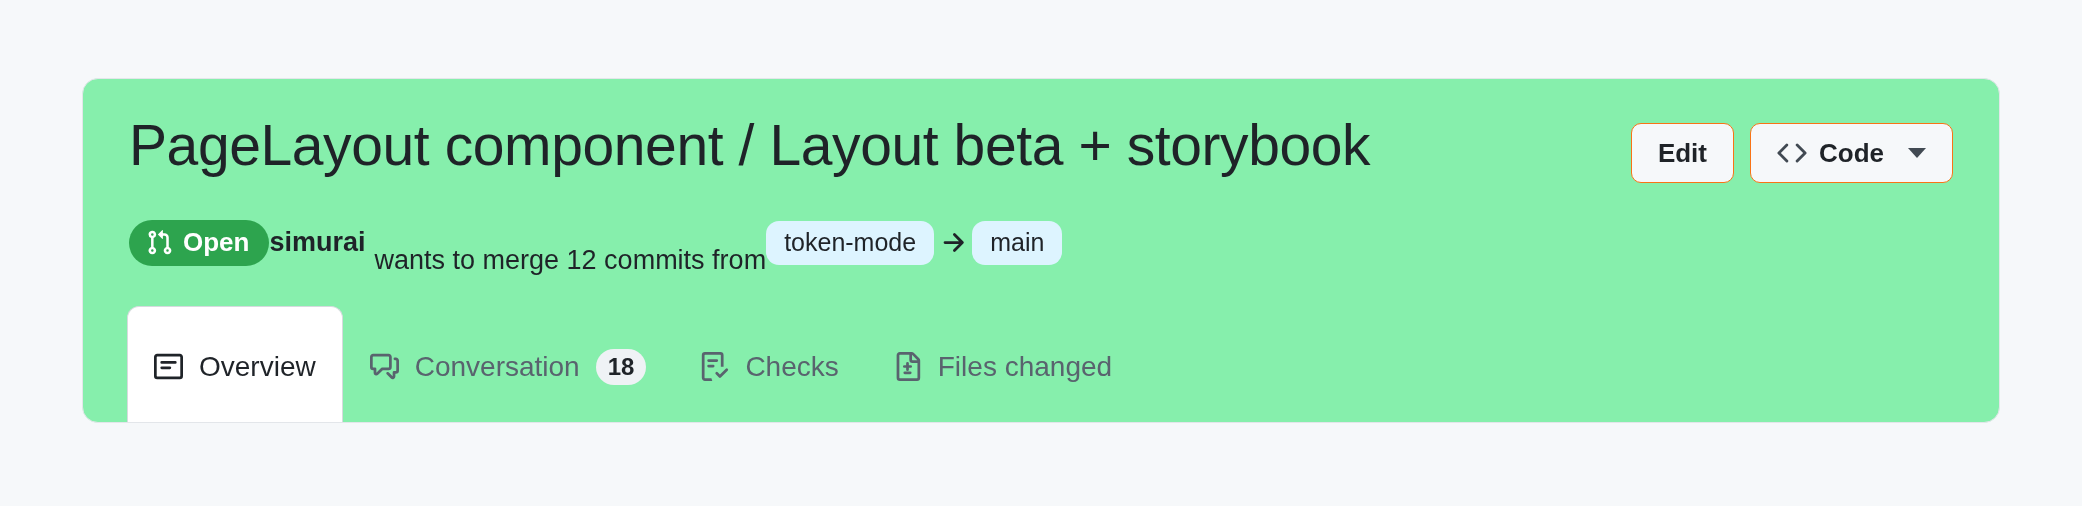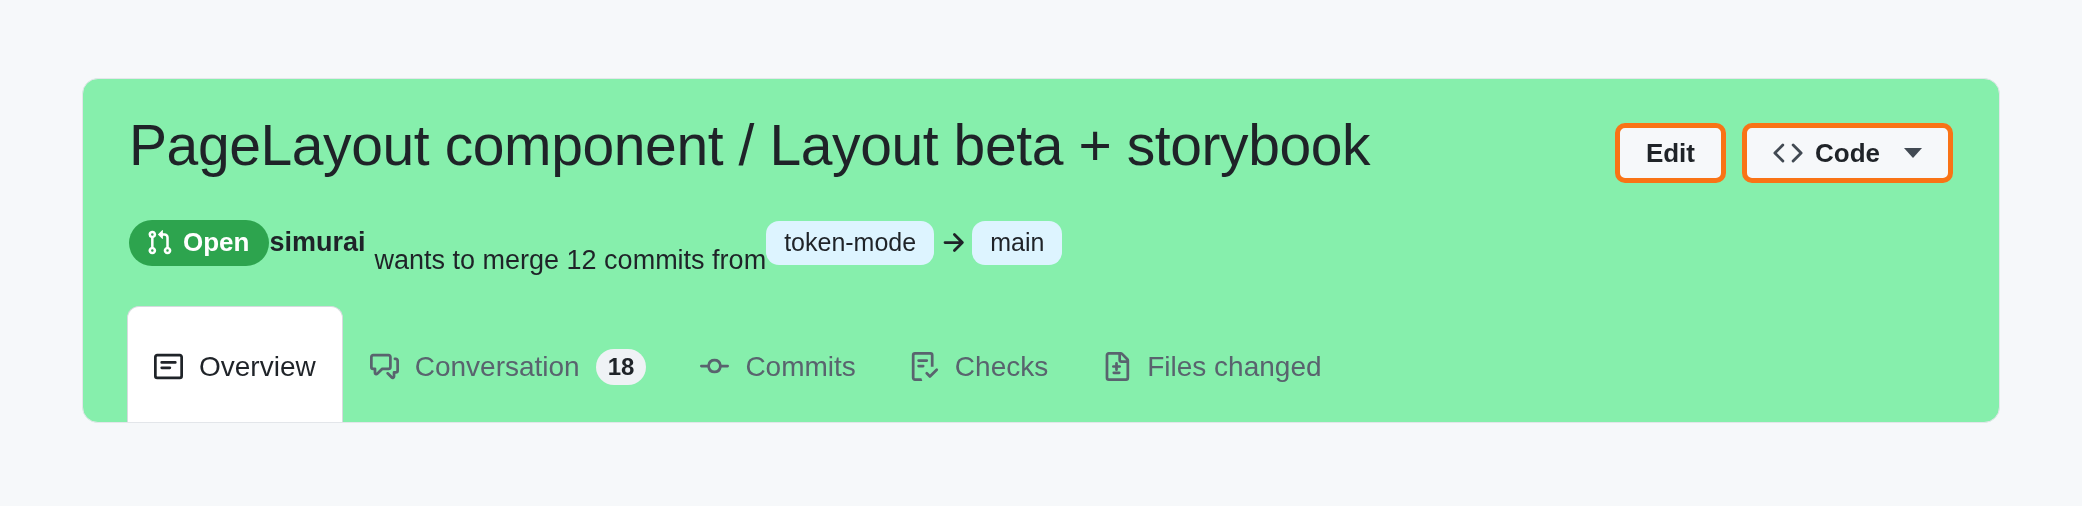--- a/index.html
+++ b/index.html
@@ -63,21 +63,21 @@
 
   .btn {
     box-sizing: border-box;
     display: inline-flex;
     align-items: center;
     justify-content: center;
     gap: 12px;
     height: 60px;
     padding: 0 26px;
     background: #f6f8fa;
-    border: 5px solid #f97316;
+    border: 1px solid #f97316;
     border-radius: 10px;
     font-family: "Liberation Sans", sans-serif;
     font-size: 26px;
     font-weight: 700;
     color: #1f2328;
     cursor: pointer;
     white-space: nowrap;
   }
 
   .btn .code-glyph {
@@ -286,28 +286,20 @@
       <div class="tab">
         <span class="tab-icon">
           <svg width="29" height="29" viewBox="0 0 16 16" fill="currentColor" aria-hidden="true">
             <path d="M1.75 1h8.5c.966 0 1.75.784 1.75 1.75v5.5A1.75 1.75 0 0 1 10.25 10H7.061l-2.574 2.573A1.458 1.458 0 0 1 2 11.543V10h-.25A1.75 1.75 0 0 1 0 8.25v-5.5C0 1.784.784 1 1.75 1ZM1.5 2.75v5.5c0 .138.112.25.25.25h1a.75.75 0 0 1 .75.75v2.19l2.72-2.72a.749.749 0 0 1 .53-.22h3.5a.25.25 0 0 0 .25-.25v-5.5a.25.25 0 0 0-.25-.25h-8.5a.25.25 0 0 0-.25.25Zm13 2a.25.25 0 0 0-.25-.25h-.5a.75.75 0 0 1 0-1.5h.5c.966 0 1.75.784 1.75 1.75v5.5A1.75 1.75 0 0 1 14.25 12H14v1.543a1.458 1.458 0 0 1-2.487 1.03L9.22 12.28a.749.749 0 0 1 .326-1.275.749.749 0 0 1 .734.215l2.22 2.22v-2.19a.75.75 0 0 1 .75-.75h1a.25.25 0 0 0 .25-.25Z"></path>
           </svg>
         </span>
         <span>Conversation</span>
         <span class="tab-count">18</span>
       </div>
 
-      <div class="tab">
-        <span class="tab-icon">
-          <svg width="29" height="29" viewBox="0 0 16 16" fill="currentColor" aria-hidden="true">
-            <path d="M11.93 8.5a4.002 4.002 0 0 1-7.86 0H.75a.75.75 0 0 1 0-1.5h3.32a4.002 4.002 0 0 1 7.86 0h3.32a.75.75 0 0 1 0 1.5Zm-1.43-.75a2.5 2.5 0 1 0-5 0 2.5 2.5 0 0 0 5 0Z"></path>
-          </svg>
-        </span>
-        <span>Commits</span>
-      </div>
 
       <div class="tab">
         <span class="tab-icon">
           <svg width="29" height="29" viewBox="0 0 16 16" fill="currentColor" aria-hidden="true">
             <path d="M2.5 1.75a.25.25 0 0 1 .25-.25h8.5a.25.25 0 0 1 .25.25v6.44l1.5-.001V1.75A1.75 1.75 0 0 0 11.25 0h-8.5A1.75 1.75 0 0 0 1 1.75v12.5c0 .966.784 1.75 1.75 1.75h4.019l-.47-1.5H2.75a.25.25 0 0 1-.25-.25Z"></path>
             <path d="M4 4.75A.75.75 0 0 1 4.75 4h4.5a.75.75 0 0 1 0 1.5h-4.5A.75.75 0 0 1 4 4.75Zm0 3A.75.75 0 0 1 4.75 7h2.5a.75.75 0 0 1 0 1.5h-2.5A.75.75 0 0 1 4 7.75Zm11.28 1.47a.75.75 0 0 1 0 1.06l-3.75 3.75a.75.75 0 0 1-1.06 0l-1.75-1.75a.75.75 0 1 1 1.06-1.06l1.22 1.22 3.22-3.22a.75.75 0 0 1 1.06 0Z"></path>
           </svg>
         </span>
         <span>Checks</span>
       </div>

